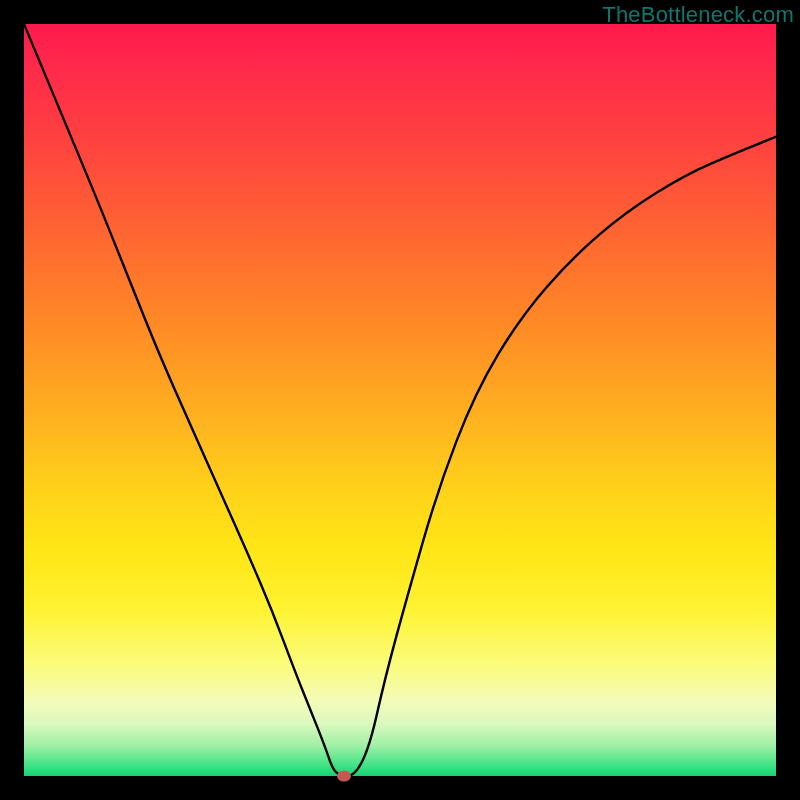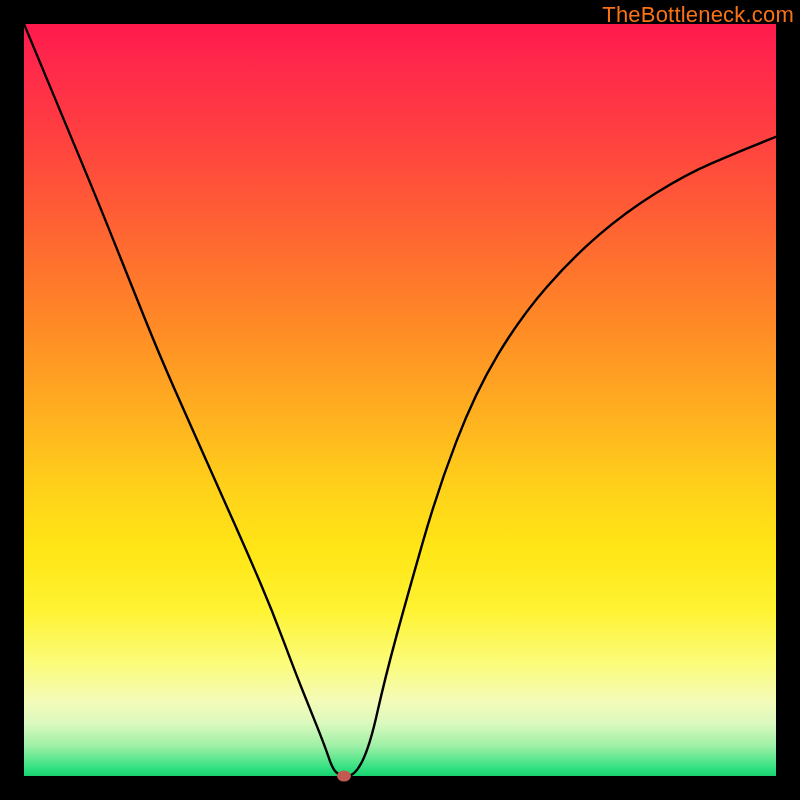--- a/index.html
+++ b/index.html
@@ -40,21 +40,21 @@
       #dbf9be 93%,
       #9ef0a6 96%,
       #30e080 99%,
       #18d070 100%
     );
   }
   .watermark {
     position: absolute;
     top: 2px;
     right: 6px;
-    color: #f97316;
+    color: #0f766e;
     font-size: 22px;
     font-weight: 500;
     letter-spacing: 0.2px;
   }
   svg.curve {
     position: absolute;
     left: 0;
     top: 0;
     width: 752px;
     height: 752px;

